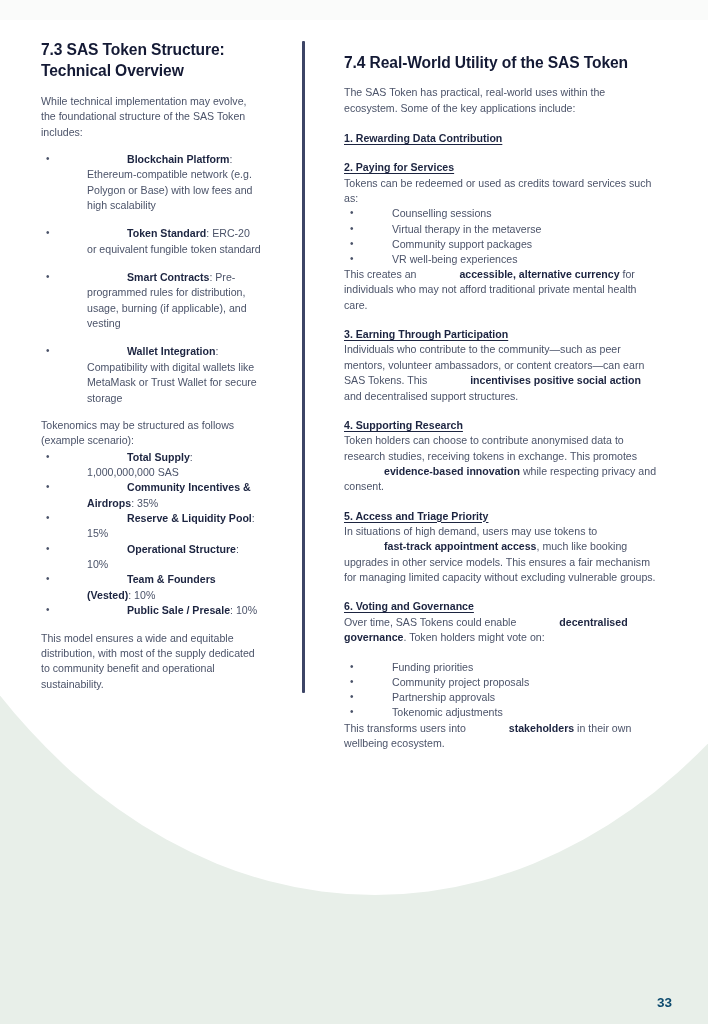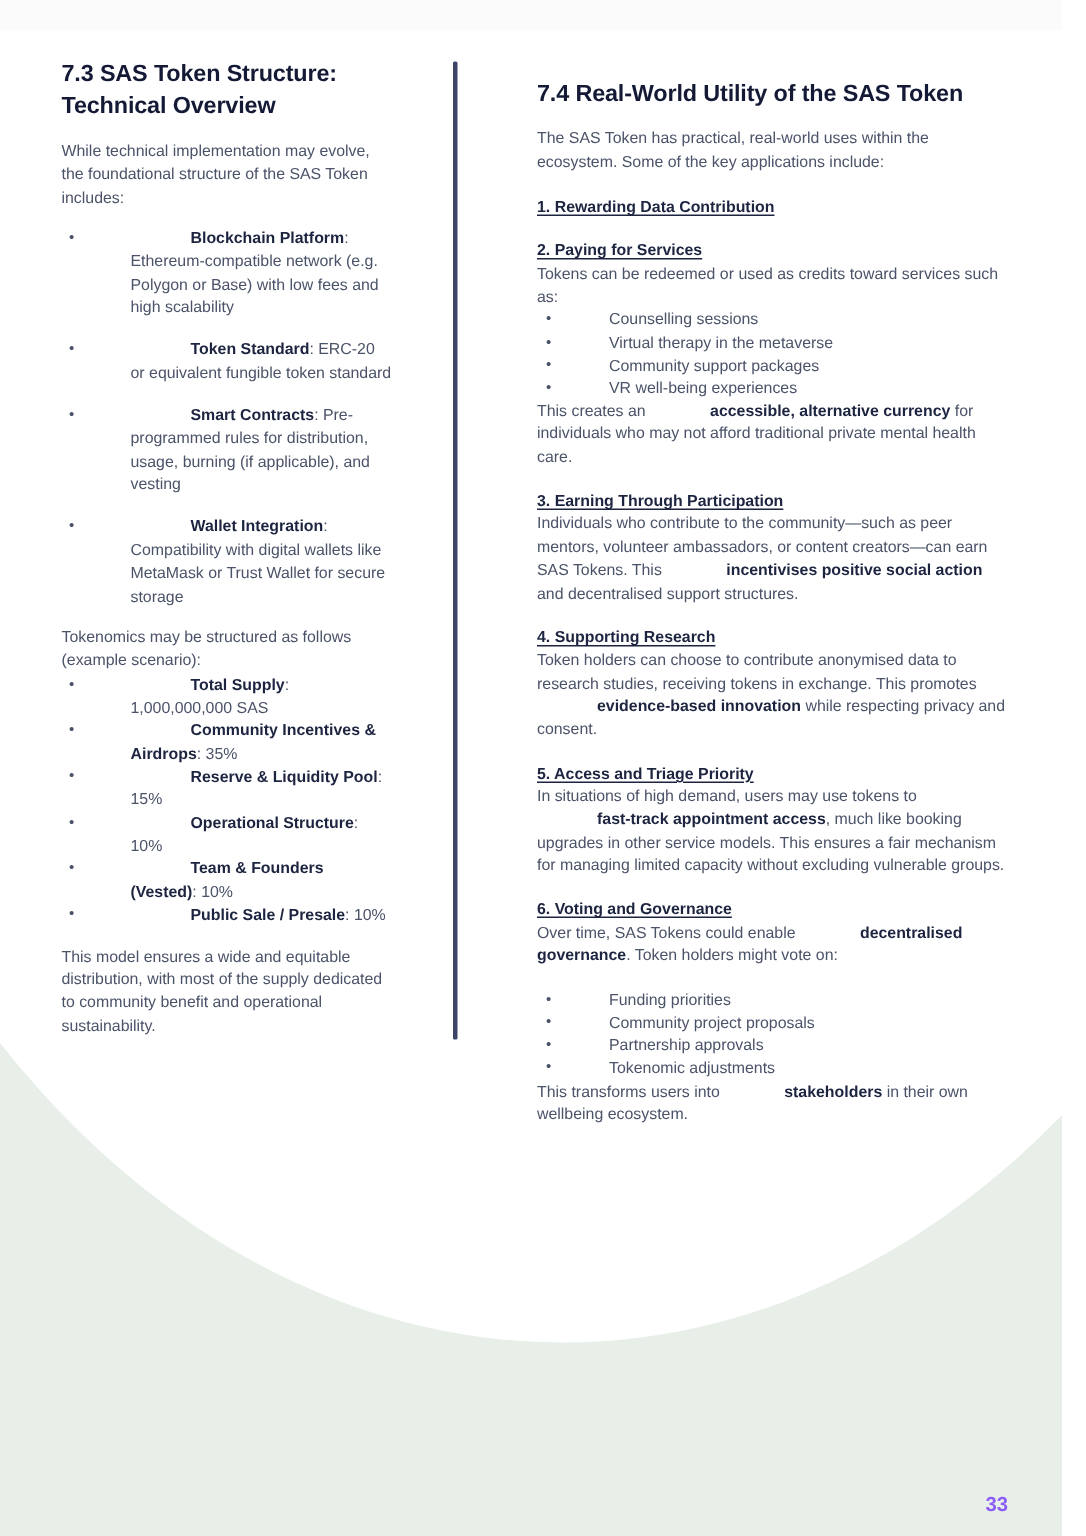--- a/index.html
+++ b/index.html
@@ -41,21 +41,21 @@
     border-radius:1px;
   }
 
   .col-left {
     position:absolute;
     left:41px; top:40px;
     width:221px;
   }
   .col-right {
     position:absolute;
-    left:358px; top:53px;
+    left:344px; top:53px;
     width:315px;
   }
 
   h1.section-title {
     font-size:15.6px;
     font-weight:bold;
     line-height:1.34;
     color:#141a35;
     letter-spacing:-0.1px;
   }
@@ -121,21 +121,21 @@
   }
   ul.rlist.gap { margin-top:14px; }
 
   b, strong { color:#1c2440; font-weight:bold;padding-left:40px; }
 
   .pagenum {
     position:absolute;
     right:36px; bottom:14px;
     font-size:13.5px;
     font-weight:bold;
-    color:#8b5cf6;
+    color:#0c4a6e;
     z-index:6;
   }
 </style>
 </head>
 <body>
 
 <div id="page">
   <div id="dome"></div>
   <div id="topband"></div>
 

